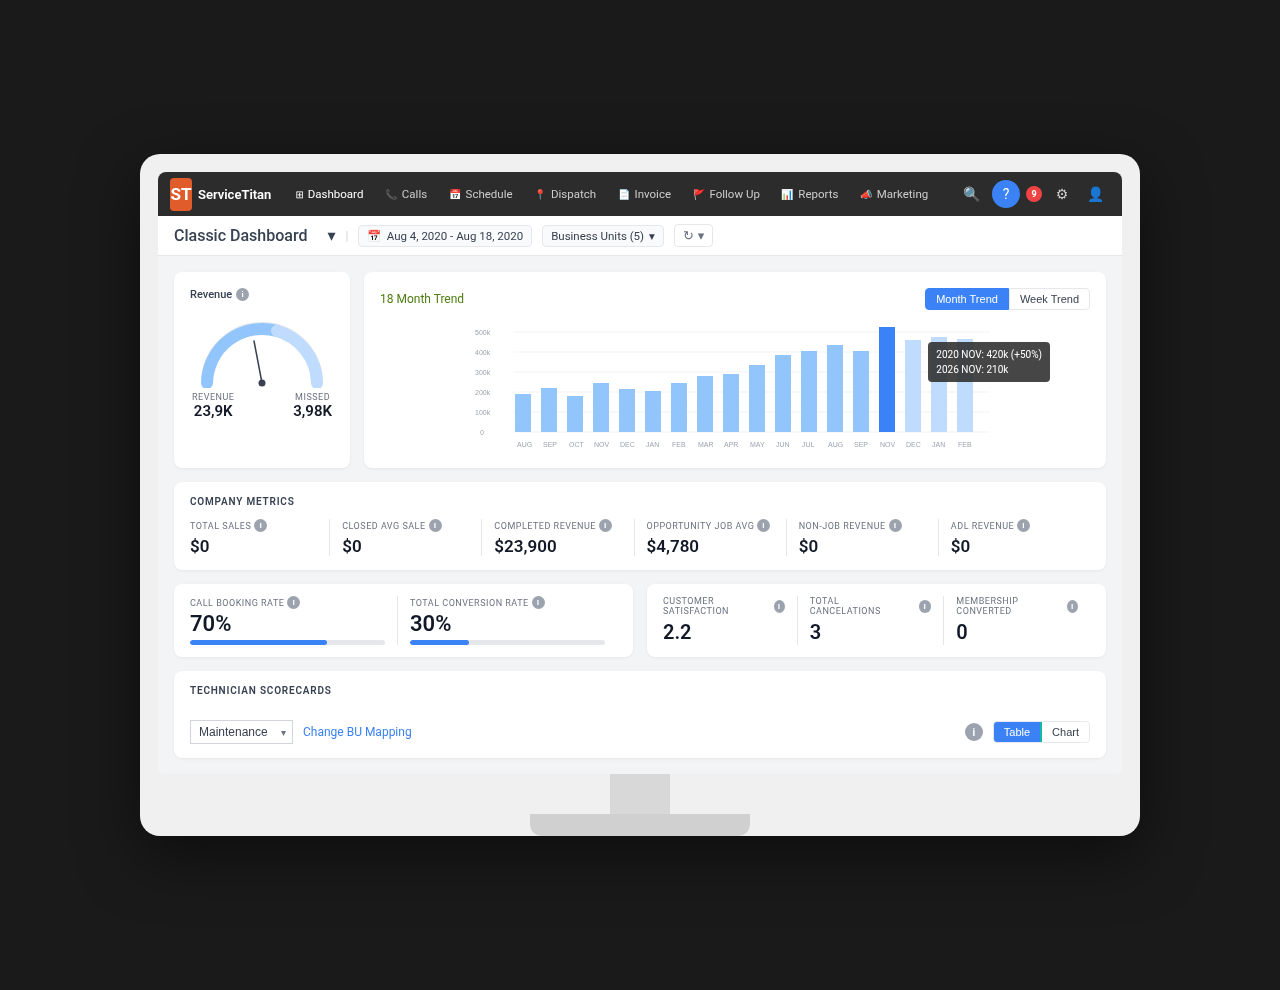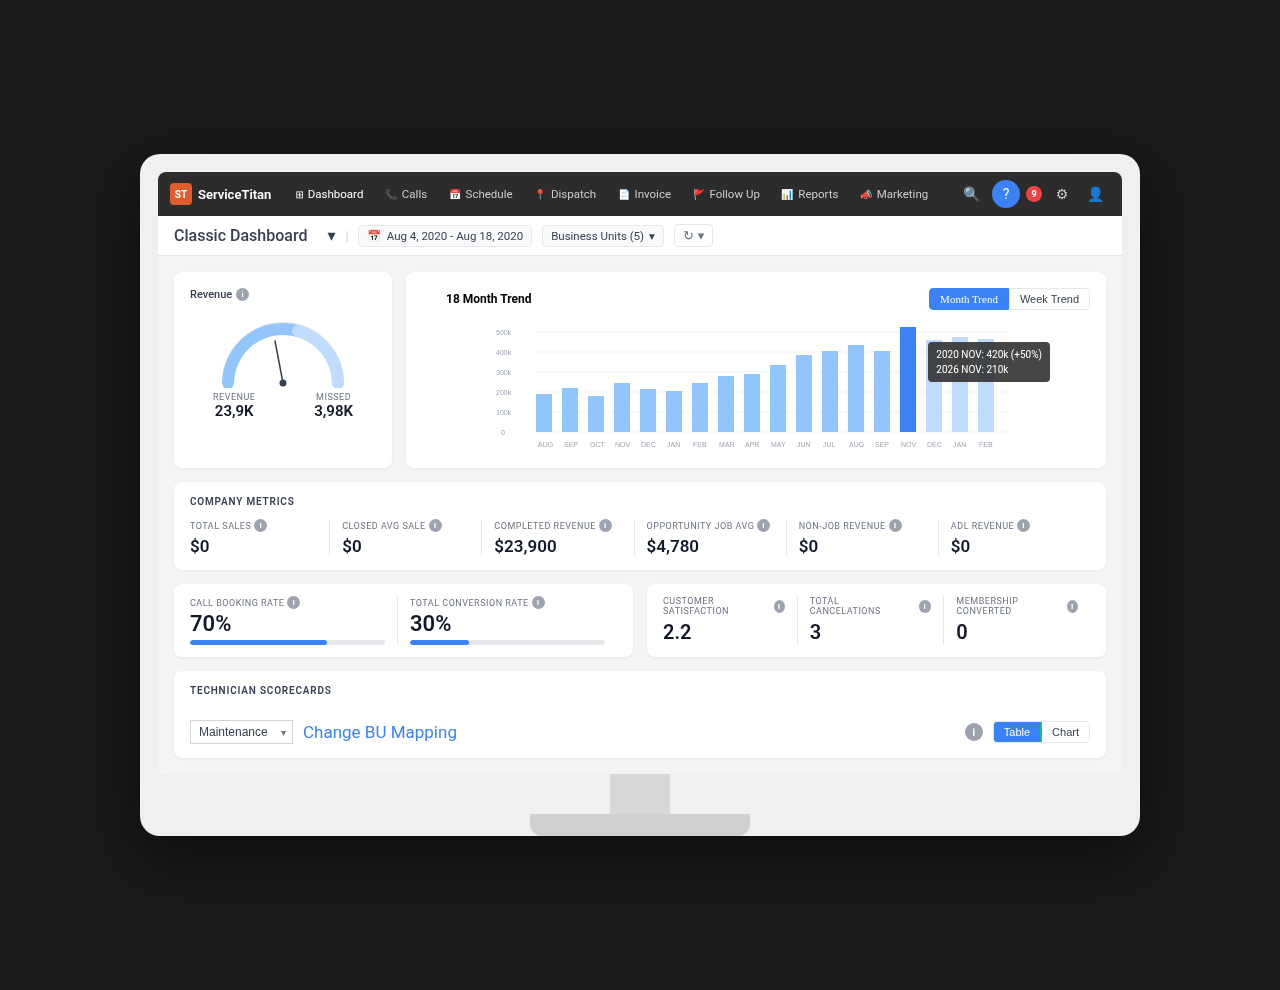--- a/index.html
+++ b/index.html
@@ -56,28 +56,28 @@
       display: flex;
       align-items: center;
       gap: 6px;
       color: #fff;
       font-size: 13px;
       font-weight: 600;
       margin-right: 10px;
     }
     .nav-logo-icon {
       width: 22px;
-      height: 22px;
+      height: 33px;
       background: #e05c2a;
       border-radius: 4px;
       display: flex;
       align-items: center;
       justify-content: center;
       color: #fff;
-      font-size: 10px;
+      font-size: 17px;
       font-weight: bold;
     }
     .nav-item {
       color: #ccc;
       font-size: 11.5px;
       padding: 4px 8px;
       border-radius: 4px;
       cursor: pointer;
       display: flex;
       align-items: center;
@@ -186,21 +186,21 @@
     
     .row1 {
       display: flex;
       gap: 14px;
       margin-bottom: 14px;
     }
     .revenue-card {
       background: #fff;
       border-radius: 8px;
       padding: 16px;
-      width: 218px;
+      width: 176px;
       flex-shrink: 0;
       box-shadow: 0 1px 3px rgba(0,0,0,0.06);
     }
     .card-title {
       font-size: 11px;
       color: #374151;
       font-weight: 500;
       display: flex;
       align-items: center;
       gap: 4px;
@@ -257,42 +257,41 @@
       box-shadow: 0 1px 3px rgba(0,0,0,0.06);
     }
     .trend-header {
       display: flex;
       align-items: center;
       justify-content: space-between;
       margin-bottom: 12px;
     }
     .trend-title {
       font-size: 12px;
-      color: #000000;
-      font-weight: 700;
-      margin-left: 24px;
+      color: #4d7c0f;
+      font-weight: 400;
     }
     .trend-tabs {
       display: flex;
       gap: 0;
     }
     .trend-tab {
       font-size: 11px;
       padding: 4px 10px;
       border: 1px solid #e5e7eb;
       cursor: pointer;
       background: #fff;
       color: #374151;
     }
     .trend-tab.active {
       background: #3b82f6;
       color: #fff;
       border-color: #3b82f6;
     }
-    .trend-tab:first-child { border-radius: 4px 0 0 4px; font-family: Liberation Serif, serif; }
+    .trend-tab:first-child { border-radius: 4px 0 0 4px; }
     .trend-tab:last-child { border-radius: 0 4px 4px 0; }
 
     .chart-area {
       position: relative;
       height: 130px;
     }
     .chart-svg {
       width: 100%;
       height: 130px;
     }
@@ -474,21 +473,21 @@
       content: '▾';
       position: absolute;
       right: 7px;
       top: 50%;
       transform: translateY(-50%);
       font-size: 10px;
       color: #6b7280;
       pointer-events: none;
     }
     .change-bu-link {
-      font-size: 17px;
+      font-size: 12px;
       color: #3b82f6;
       cursor: pointer;
       text-decoration: none;
     }
     .view-toggle {
       display: flex;
       border: 1px solid #e5e7eb;
       border-radius: 4px;
       overflow: hidden;
     }

